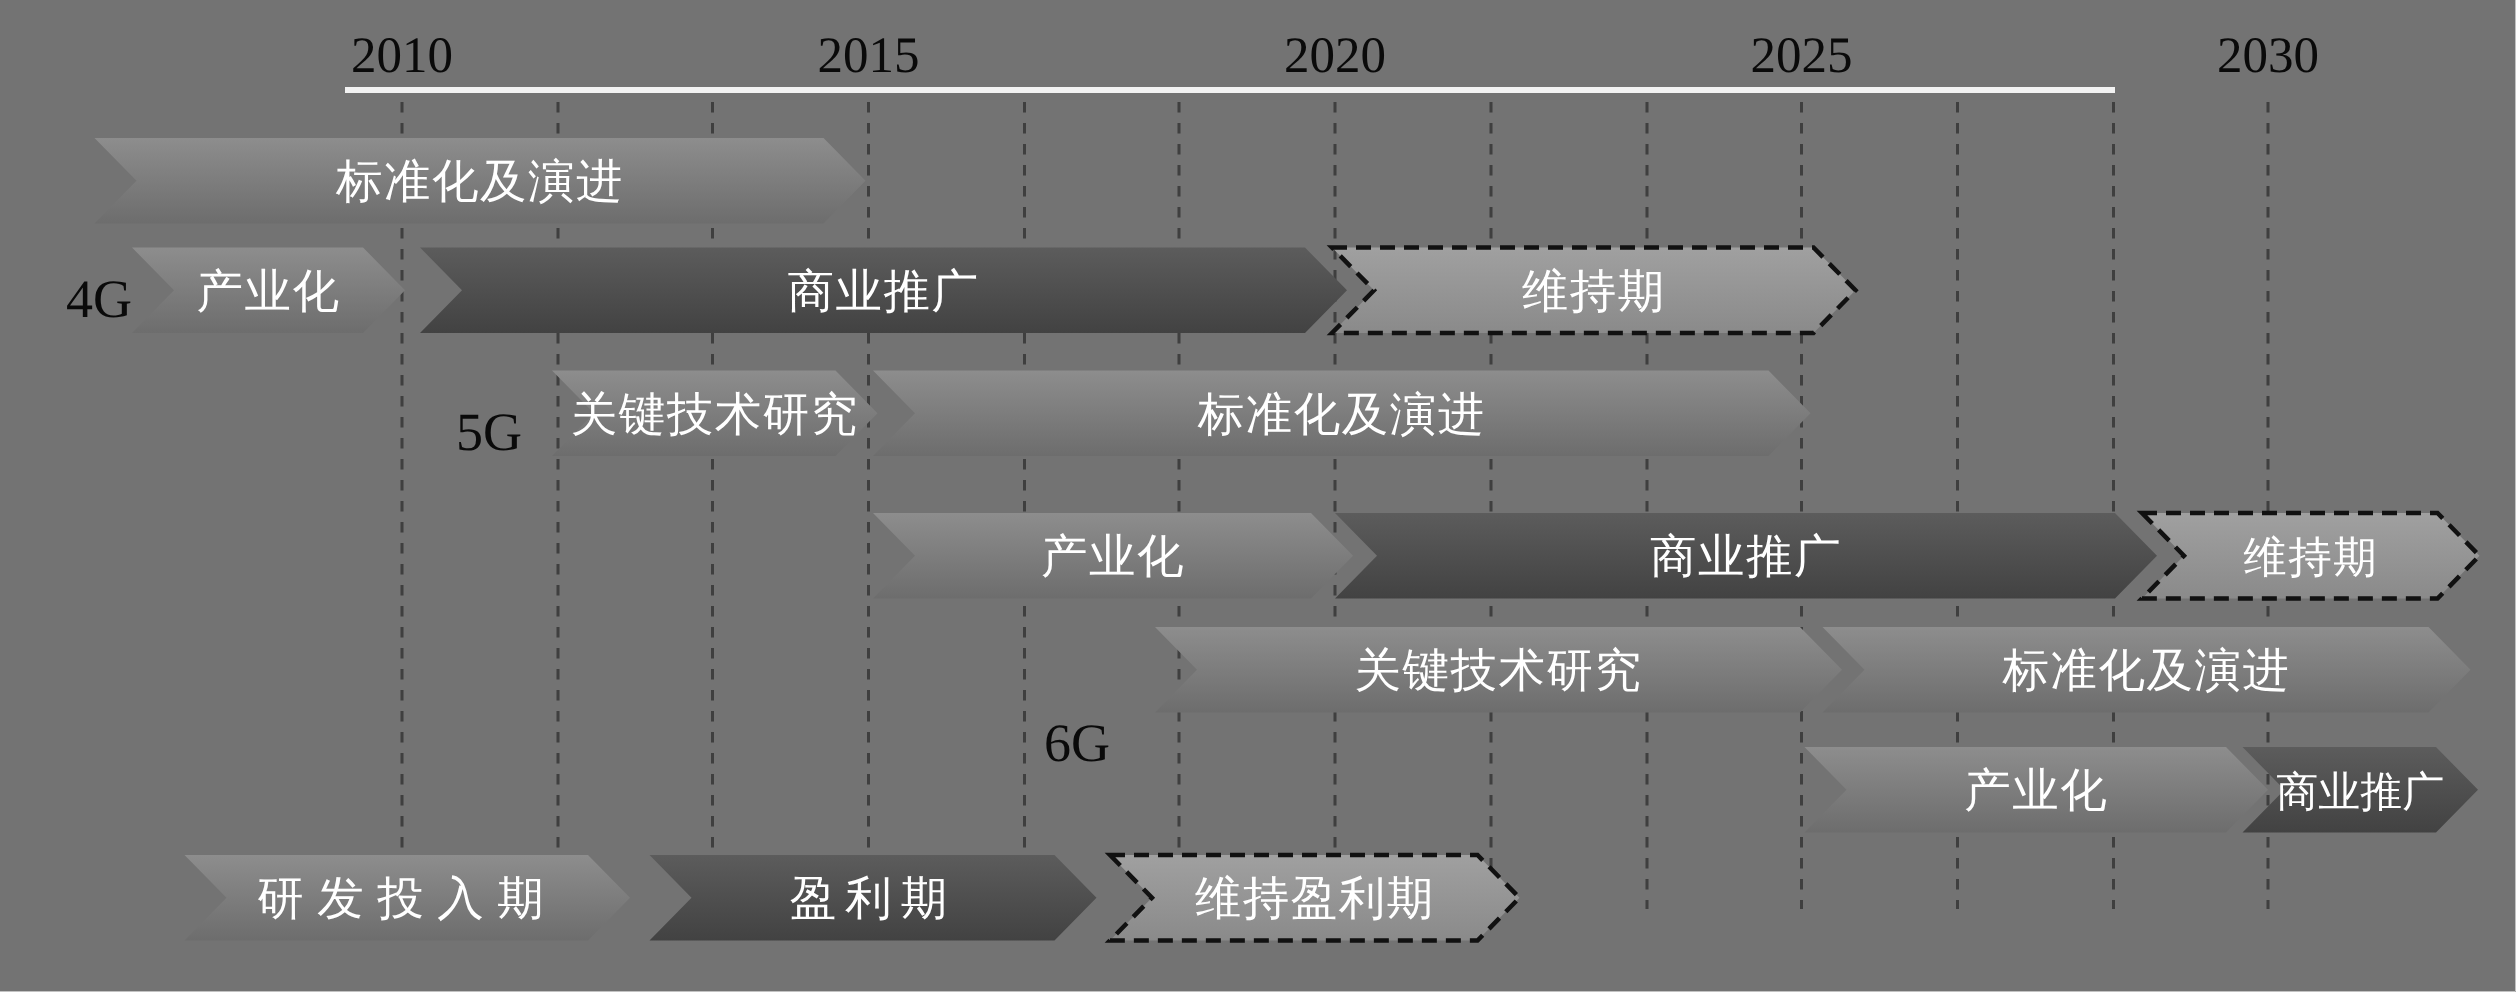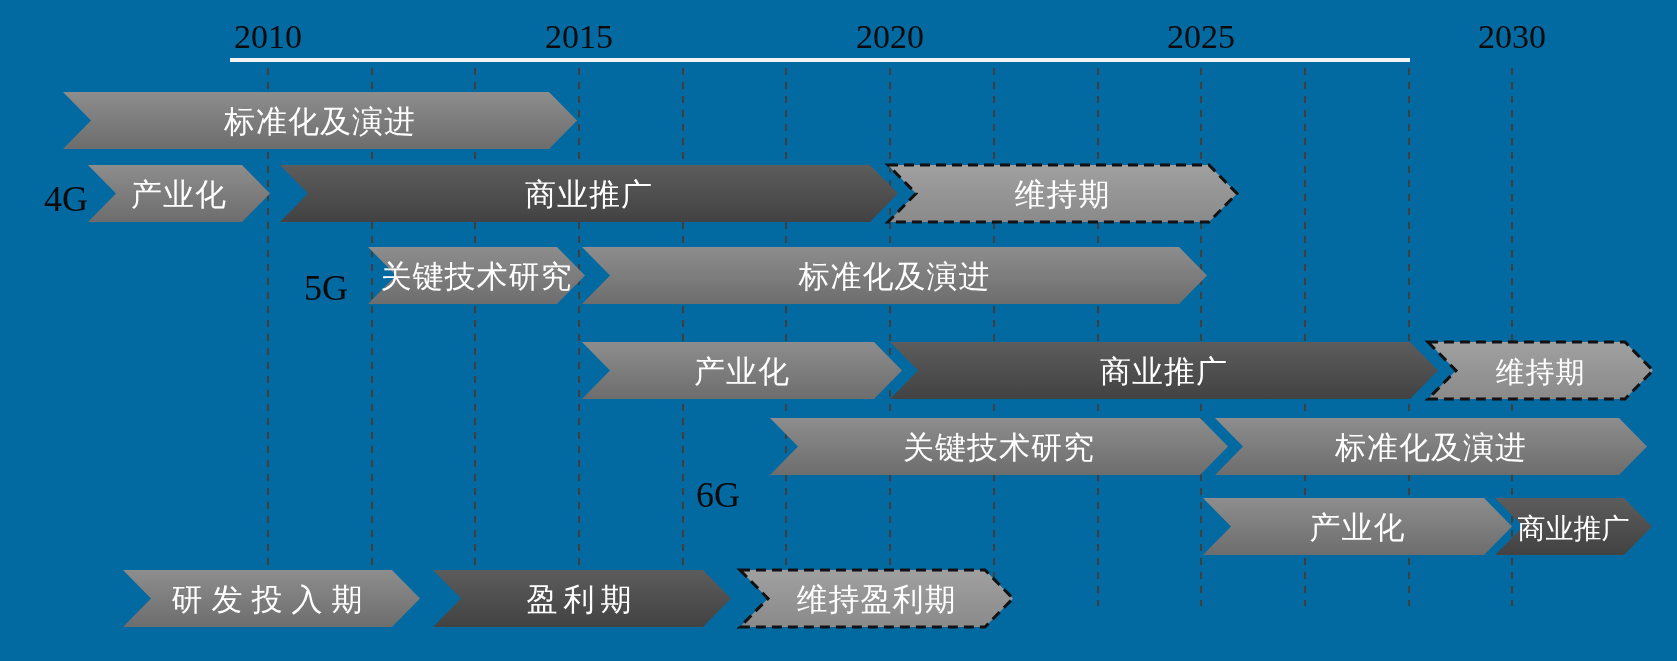--- a/index.html
+++ b/index.html
@@ -1,19 +1,19 @@
 <!DOCTYPE html>
 <html><head>
 <meta charset="utf-8">
 <style>
   html,body{margin:0;padding:0;background:#ffffff;}
   .stage{
     position:relative;
     width:1677px;height:661px;
-    background:#0369a1;
+    background:#737373;
     font-family:"Liberation Serif","DejaVu Serif",serif;
     overflow:hidden;
   }
   svg text{font-family:"Liberation Serif","DejaVu Serif",serif;}
 </style>
 </head>
 <body>
 
 <div class="stage">
   <svg id="diagram" width="1677" height="661" viewBox="0 0 1677 661" xmlns="http://www.w3.org/2000/svg">

